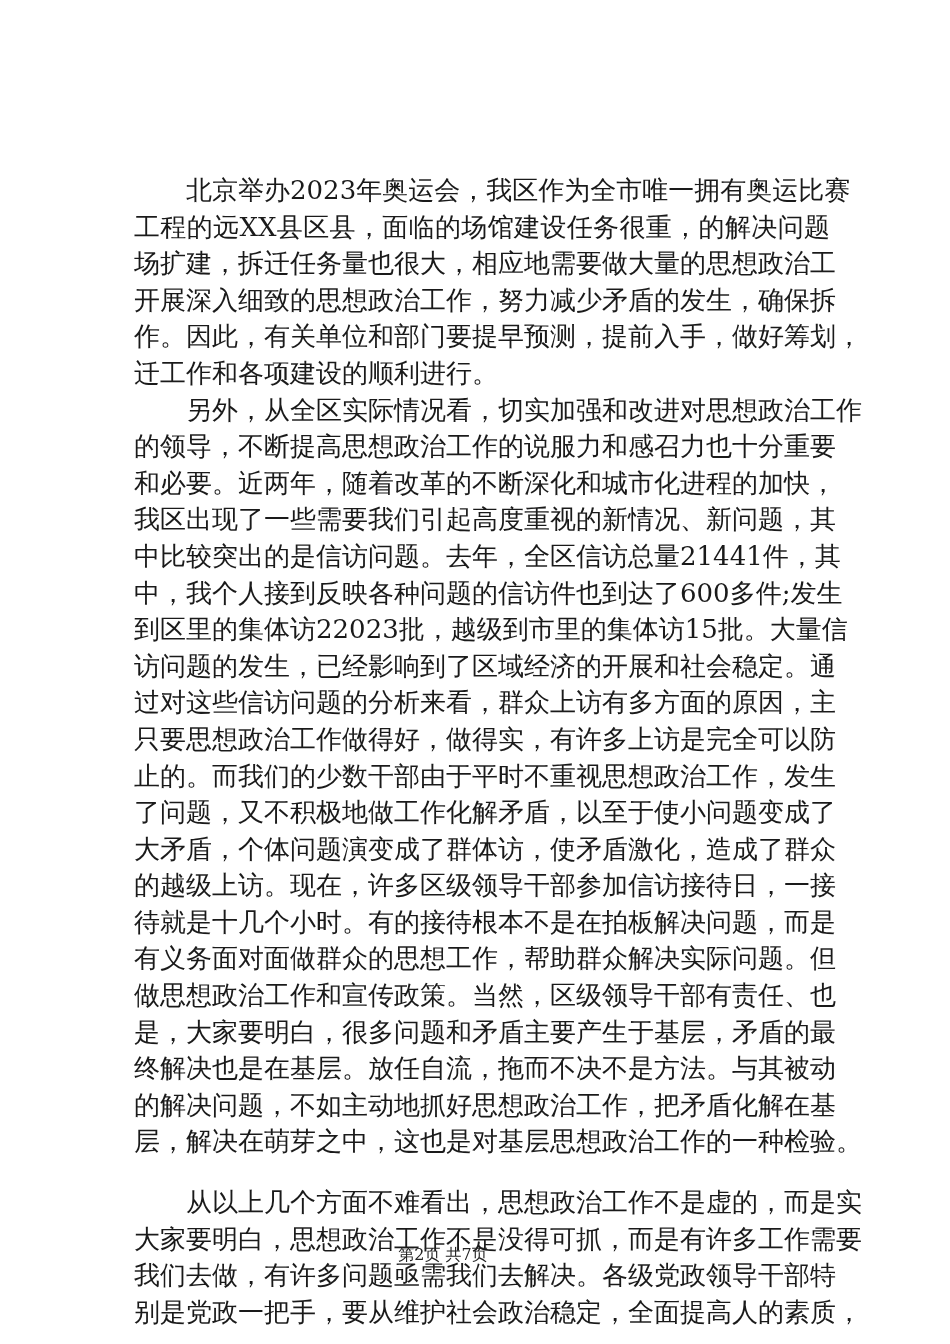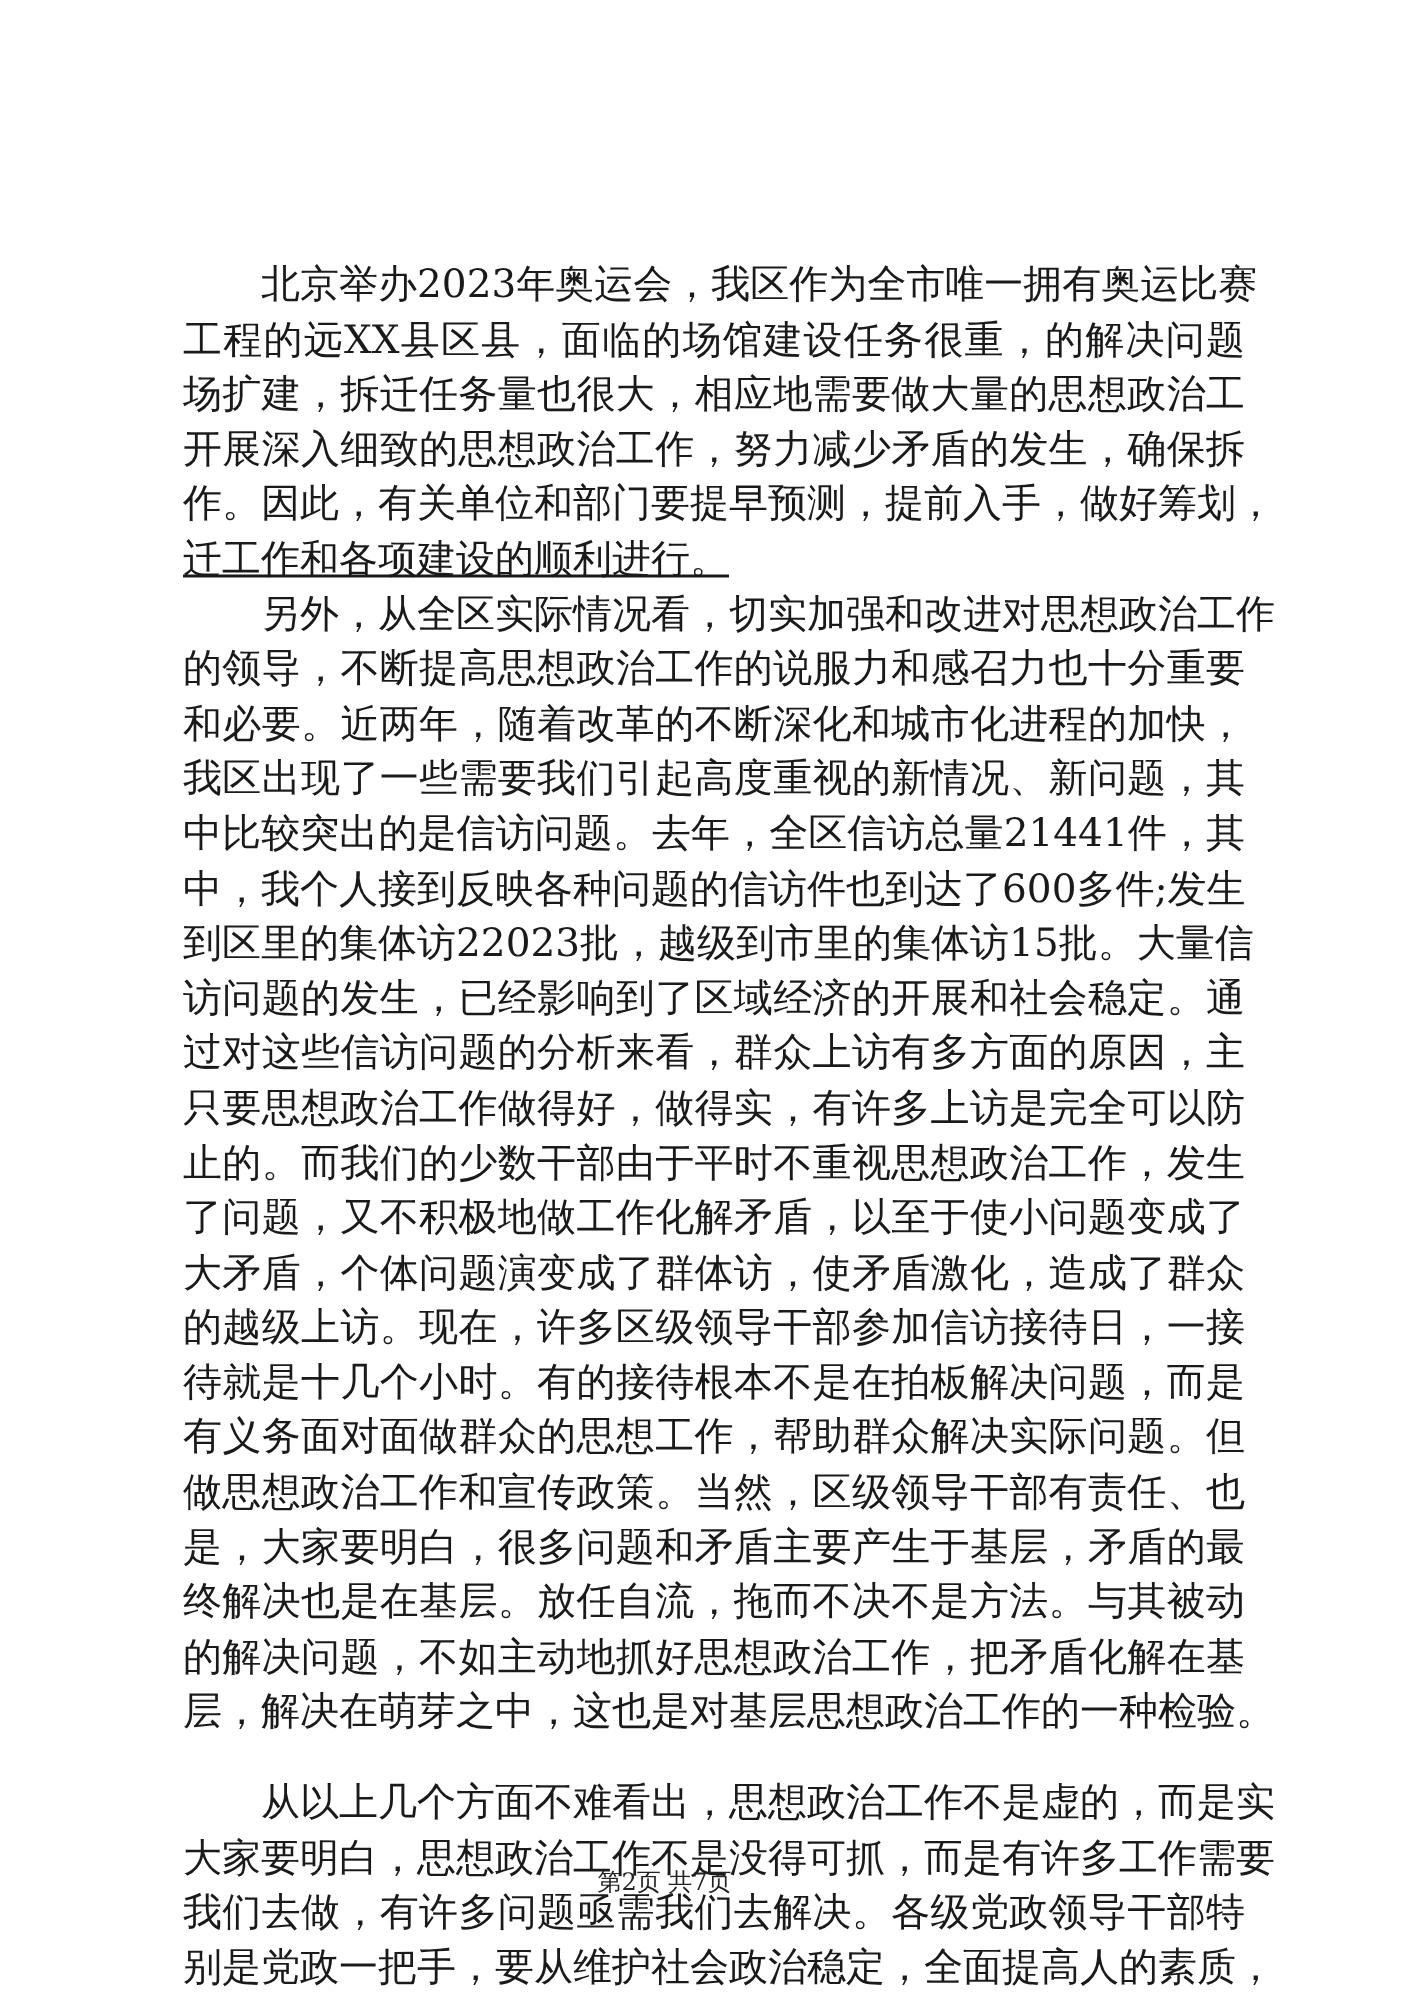--- a/index.html
+++ b/index.html
@@ -23,24 +23,24 @@
     }
     .line {
       display: block;
       height: 36.6px;
       line-height: 36.6px;
       font-size: 26px;
       white-space: nowrap;
       text-align: justify;
       text-align-last: justify;
       letter-spacing: 0;
+      margin-left: 12px;
     }
     .line.last {
       text-align-last: left;
-      text-decoration: underline;
     }
     .gap {
       height: 24px;
     }
     .footer {
       position: absolute;
       left: 0;
       width: 886px;
       top: 1245px;
       text-align: center;

